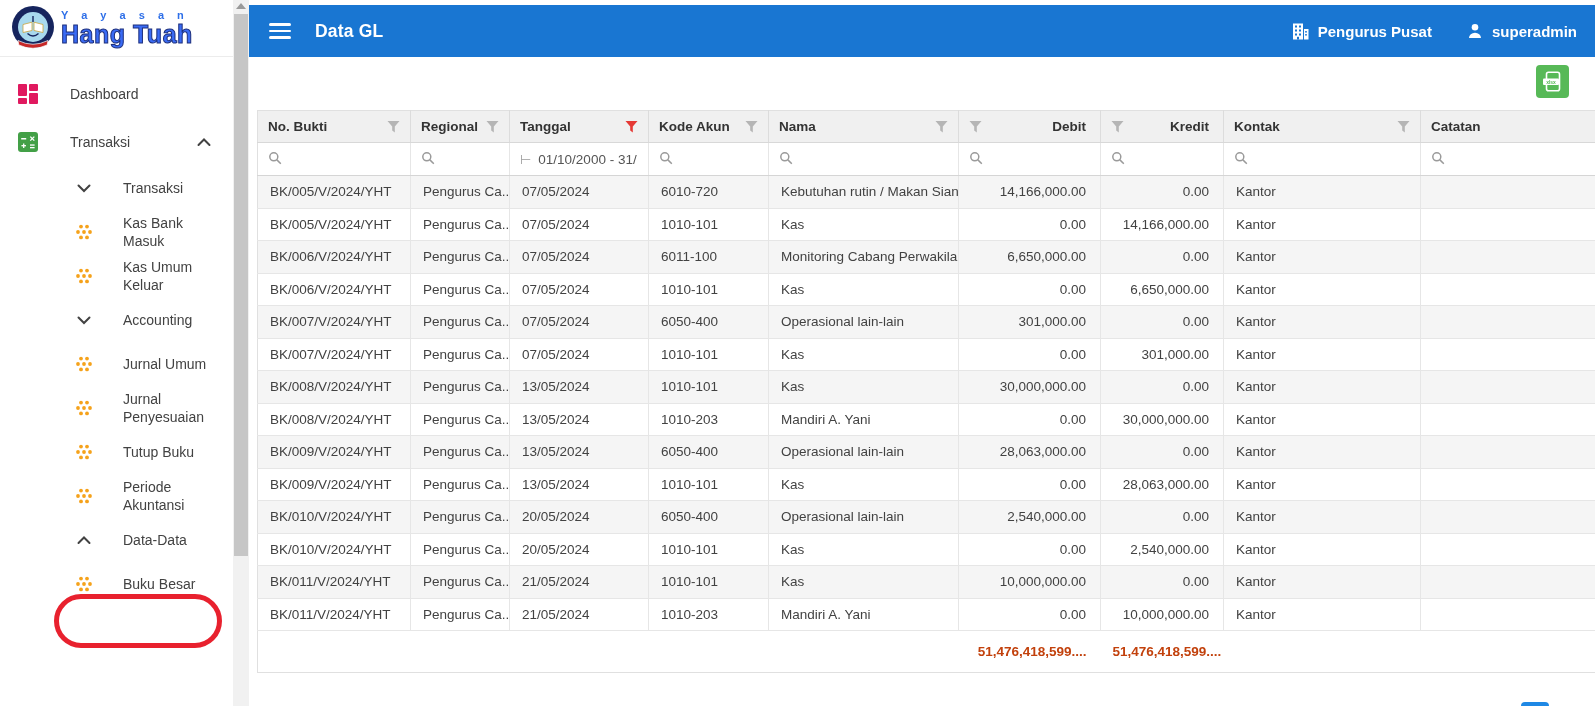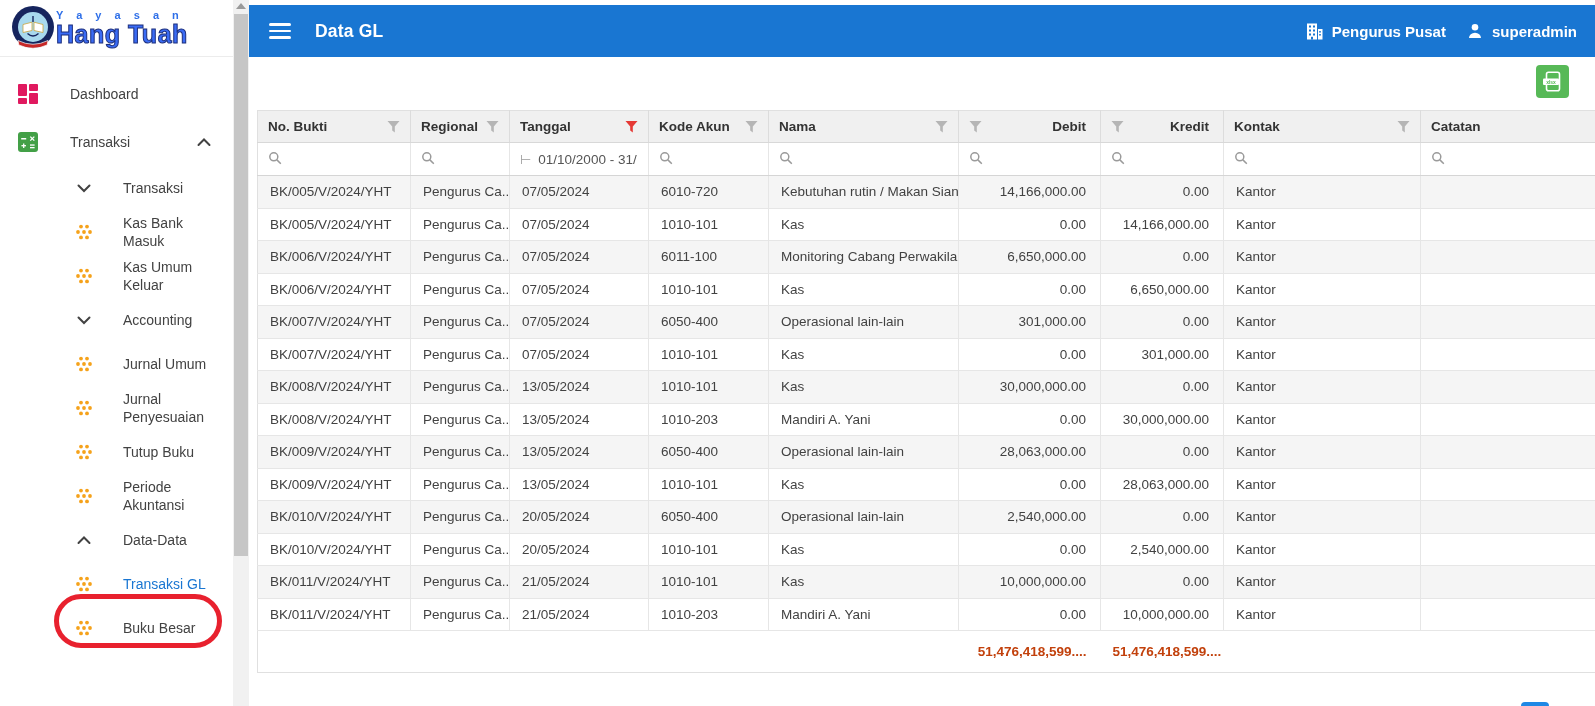--- a/index.html
+++ b/index.html
@@ -8,21 +8,21 @@
     --icon-green:#43a047; --icon-orange:#f5a21b; --active-link-blue:#1976d2;
   }
   *{box-sizing:border-box;}
   html,body{margin:0;padding:0;background:#fff;}
   body{font-family:"Liberation Sans",sans-serif;}
   .app{position:relative;width:1595px;height:706px;overflow:hidden;background:#fff;}
 
   
   .sidebar{position:absolute;left:0;top:0;width:233px;height:706px;background:#fff;z-index:2;}
   .logo{height:57px;display:flex;align-items:center;padding-left:10px;border-bottom:1px solid #ececec;}
-  .brand{line-height:1;}
+  .brand{margin-left:5px;line-height:1;}
   .brand-top{font-size:11px;font-weight:bold;color:#2e6fe8;letter-spacing:5px;margin-bottom:1px;}
   .brand-main{font-size:25px;font-weight:bold;color:#3a6bf5;-webkit-text-stroke:1px #1d2f7c;letter-spacing:0.5px;}
   .nav{padding-top:13px;}
   .nitem{display:flex;align-items:center;cursor:pointer;}
   .nitem.top{padding-left:18px;min-height:48px;}
   .nitem.top .icn{width:20px;display:flex;justify-content:center;}
   .nitem.top .nlbl{margin-left:32px;}
   .nitem.sub{padding-left:75px;min-height:44px;padding-top:2px;padding-bottom:2px;}
   .nitem.sub .icn{width:18px;display:flex;justify-content:center;}
   .nitem.sub .nlbl{margin-left:30px;max-width:94px;}
@@ -35,21 +35,21 @@
   .sscroll{position:absolute;left:233px;top:0;width:16px;height:706px;background:#f1f1f1;z-index:3;}
   .sarrow{position:absolute;top:3px;left:3px;width:0;height:0;border-left:5px solid transparent;border-right:5px solid transparent;border-bottom:6px solid #9a9a9a;}
   .sthumb{position:absolute;top:14px;left:1px;width:14px;height:542px;background:#c6c6c6;}
 
   
   .main{position:absolute;left:249px;top:5px;width:1346px;height:706px;}
   .topbar{height:52px;background:var(--accent-blue);display:flex;align-items:center;color:#fff;padding:0 18px;}
   .burger{display:flex;flex-direction:column;gap:4px;cursor:pointer;padding:4px 2px;}
   .burger i{display:block;width:22px;height:2.5px;background:#fff;border-radius:2px;}
   .tb-title{margin-left:22px;font-size:17.5px;font-weight:bold;letter-spacing:0.2px;}
-  .tb-right{margin-left:auto;display:flex;align-items:center;gap:20px;}
+  .tb-right{margin-left:auto;display:flex;align-items:center;gap:34px;}
   .tb-org,.tb-user{display:flex;align-items:center;gap:8px;font-size:15px;font-weight:bold;cursor:pointer;}
 
   .content{position:relative;height:654px;}
   .export{position:absolute;top:8px;right:26px;width:33px;height:33px;background:var(--export-green);border:none;border-radius:4px;display:flex;align-items:center;justify-content:center;cursor:pointer;z-index:4;}
 
   
   .grid{position:absolute;left:8px;top:53px;width:1338px;}
   table{border-collapse:collapse;table-layout:fixed;width:1338px;border-left:1px solid #e0e0e0;}
   th{border-top:1px solid #e0e0e0;border-bottom:1px solid #d8d8d8;border-right:1px solid #dcdcdc;background:#f0f0f0;height:31px;padding:8px 10px;font-size:13.5px;color:#333;font-weight:bold;text-align:left;}
   th:last-child,td:last-child{border-right:none;}
@@ -230,34 +230,20 @@
           </span>
           <span class="nlbl">Periode Akuntansi</span>
         </div>
         <div class="nitem sub">
           <span class="icn">
             <svg width="14" height="9" viewBox="0 0 14 9" fill="none" stroke="#424242" stroke-width="2" stroke-linecap="round">
               <polyline points="1.5,7 7,1.5 12.5,7"></polyline>
             </svg>
           </span>
           <span class="nlbl">Data-Data</span>
-        </div>
-        <div class="nitem sub">
-          <span class="icn">
-            <svg width="18" height="18" viewBox="0 0 18 18" fill="#f5a21b">
-              <circle cx="6" cy="3.6" r="1.9"></circle>
-              <circle cx="12" cy="3.6" r="1.9"></circle>
-              <circle cx="3" cy="9" r="1.9"></circle>
-              <circle cx="9" cy="9" r="1.9"></circle>
-              <circle cx="15" cy="9" r="1.9"></circle>
-              <circle cx="6" cy="14.4" r="1.9"></circle>
-              <circle cx="12" cy="14.4" r="1.9"></circle>
-            </svg>
-          </span>
-          <span class="nlbl active">Transaksi GL</span>
         </div>
         <div class="nitem sub">
           <span class="icn">
             <svg width="18" height="18" viewBox="0 0 18 18" fill="#f5a21b">
               <circle cx="6" cy="3.6" r="1.9"></circle>
               <circle cx="12" cy="3.6" r="1.9"></circle>
               <circle cx="3" cy="9" r="1.9"></circle>
               <circle cx="9" cy="9" r="1.9"></circle>
               <circle cx="15" cy="9" r="1.9"></circle>
               <circle cx="6" cy="14.4" r="1.9"></circle>

